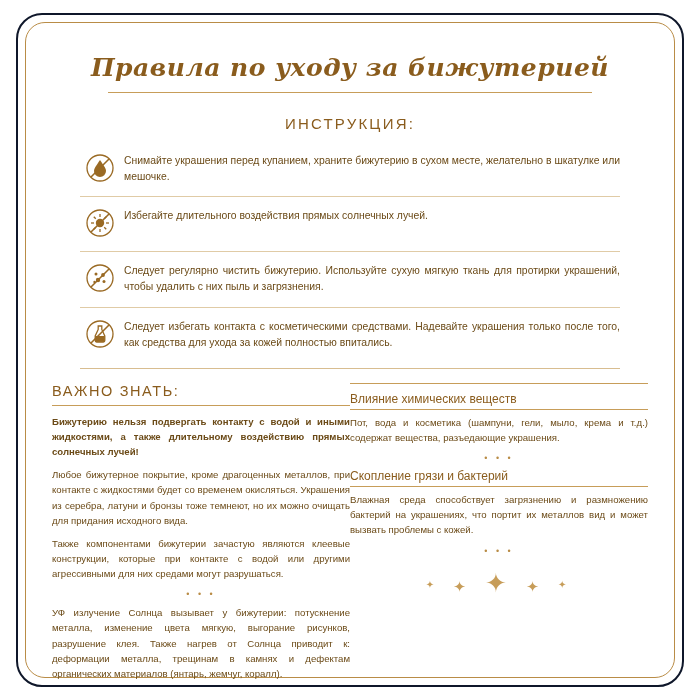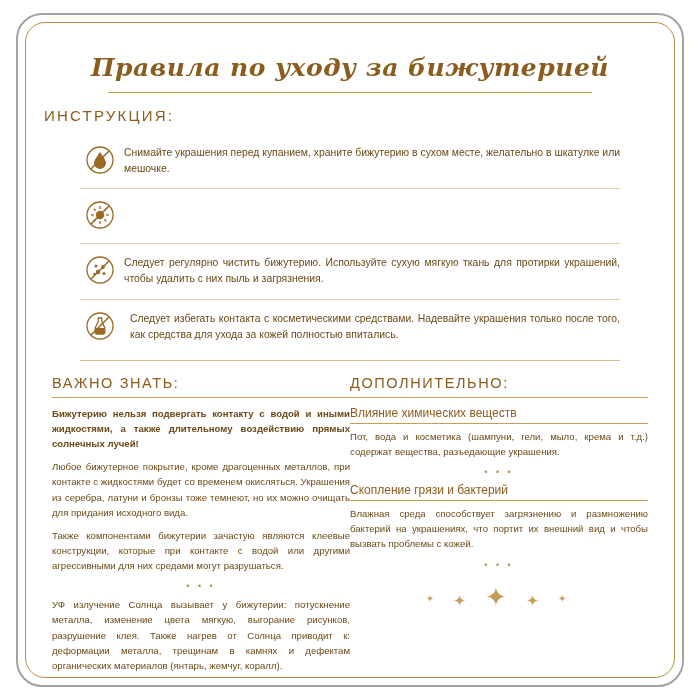--- a/index.html
+++ b/index.html
@@ -13,21 +13,21 @@
     font-family: "Liberation Sans", sans-serif;
     overflow: hidden;
   }
   .card {
     position: absolute;
     left: 16px;
     top: 13px;
     width: 668px;
     height: 674px;
     box-sizing: border-box;
-    border: 2px solid #a3a3a3;
+    border: 2px solid #0f172a;
     border-radius: 26px;
     background: #ffffff;
   }
   .card-inner {
     position: absolute;
     left: 7px;
     top: 7px;
     right: 7px;
     bottom: 7px;
     border: 1px solid #b98c46;
@@ -56,38 +56,38 @@
     white-space: nowrap;
   }
   .title-rule {
     height: 1px;
     background: #c79d59;
     margin: 10px 64px 0 64px;
   }
 
   
   .section-heading-center {
-    text-align: left;
+    text-align: center;
     font-size: 15px;
     letter-spacing: 2.2px;
     color: #8a5c1d;
-    margin-top: 14px;
+    margin-top: 22px;
     margin-bottom: 4px;
   }
 
   .instructions {
     margin: 10px 36px 0 36px;
   }
   .instr-row {
     display: flex;
     align-items: flex-start;
     padding: 9px 0 11px 0;
     border-bottom: 1px solid #e0cba6;
   }
-  .instr-row:last-child { border-bottom: none; gap: 6px; }
+  .instr-row:last-child { border-bottom: none; }
   .instr-icon {
     flex: 0 0 40px;
     height: 34px;
     display: flex;
     align-items: center;
     justify-content: center;
   }
   .instr-icon svg { display: block; }
   .instr-text {
     flex: 1;
@@ -197,20 +197,21 @@
               <line x1="6" y1="15" x2="9" y2="15"></line>
               <line x1="21" y1="15" x2="24" y2="15"></line>
               <line x1="8.8" y1="8.8" x2="10.8" y2="10.8"></line>
               <line x1="19.2" y1="19.2" x2="21.2" y2="21.2"></line>
               <line x1="21.2" y1="8.8" x2="19.2" y2="10.8"></line>
               <line x1="10.8" y1="19.2" x2="8.8" y2="21.2"></line>
             </g>
             <line x1="6" y1="24" x2="24" y2="6" stroke="#9a6a24" stroke-width="1.6"></line>
           </svg>
         </div>
+        <div class="instr-text">Избегайте длительного воздействия прямых солнечных лучей.</div>
       </div>
 
       <div class="instr-row">
         <div class="instr-icon">
           <svg width="30" height="30" viewBox="0 0 30 30">
             <circle cx="15" cy="15" r="13" fill="none" stroke="#9a6a24" stroke-width="1.3"></circle>
             <g fill="#9a6a24">
               <circle cx="11" cy="11" r="1.5"></circle>
               <circle cx="18" cy="12" r="1.9"></circle>
               <circle cx="13" cy="17" r="2.2"></circle>
@@ -245,34 +246,33 @@
         <div class="col-heading">ВАЖНО ЗНАТЬ:</div>
         <div class="col-rule"></div>
         <p class="para bold">Бижутерию нельзя подвергать контакту с водой и иными жидкостями, а также длительному воздействию прямых солнечных лучей!</p>
         <p class="para">Любое бижутерное покрытие, кроме драгоценных металлов, при контакте с жидкостями будет со временем окисляться. Украшения из серебра, латуни и бронзы тоже темнеют, но их можно очищать для придания исходного вида.</p>
         <p class="para">Также компонентами бижутерии зачастую являются клеевые конструкции, которые при контакте с водой или другими агрессивными для них средами могут разрушаться.</p>
         <div class="dots">• • •</div>
         <p class="para">УФ излучение Солнца вызывает у бижутерии: потускнение металла, изменение цвета мягкую, выгорание рисунков, разрушение клея. Также нагрев от Солнца приводит к: деформации металла, трещинам в камнях и дефектам органических материалов (янтарь, жемчуг, коралл).</p>
       </div>
 
       <div class="col">
-        <div class="col-heading">ДОПОЛНИТЕЛЬНО:</div>
         <div class="col-rule"></div>
 
         <div>
           <div class="sub-heading">Влияние химических веществ</div>
           <div class="sub-rule"></div>
           <p class="para">Пот, вода и косметика (шампуни, гели, мыло, крема и т.д.) содержат вещества, разъедающие украшения.</p>
         </div>
         <div class="dots">• • •</div>
 
         <div>
           <div class="sub-heading">Скопление грязи и бактерий</div>
           <div class="sub-rule"></div>
-          <p class="para">Влажная среда способствует загрязнению и размножению бактерий на украшениях, что портит их внешний вид и чтобы вызвать проблемы с кожей.</p>
+          <p class="para">Влажная среда способствует загрязнению и размножению бактерий на украшениях, что портит их металлов вид и может вызвать проблемы с кожей.</p>
         </div>
         <div class="dots">• • •</div>
 
 
         <div class="stars">
           <span class="tiny">✦</span>
           <span class="small">✦</span>
           <span>✦</span>
           <span class="small">✦</span>
           <span class="tiny">✦</span>

